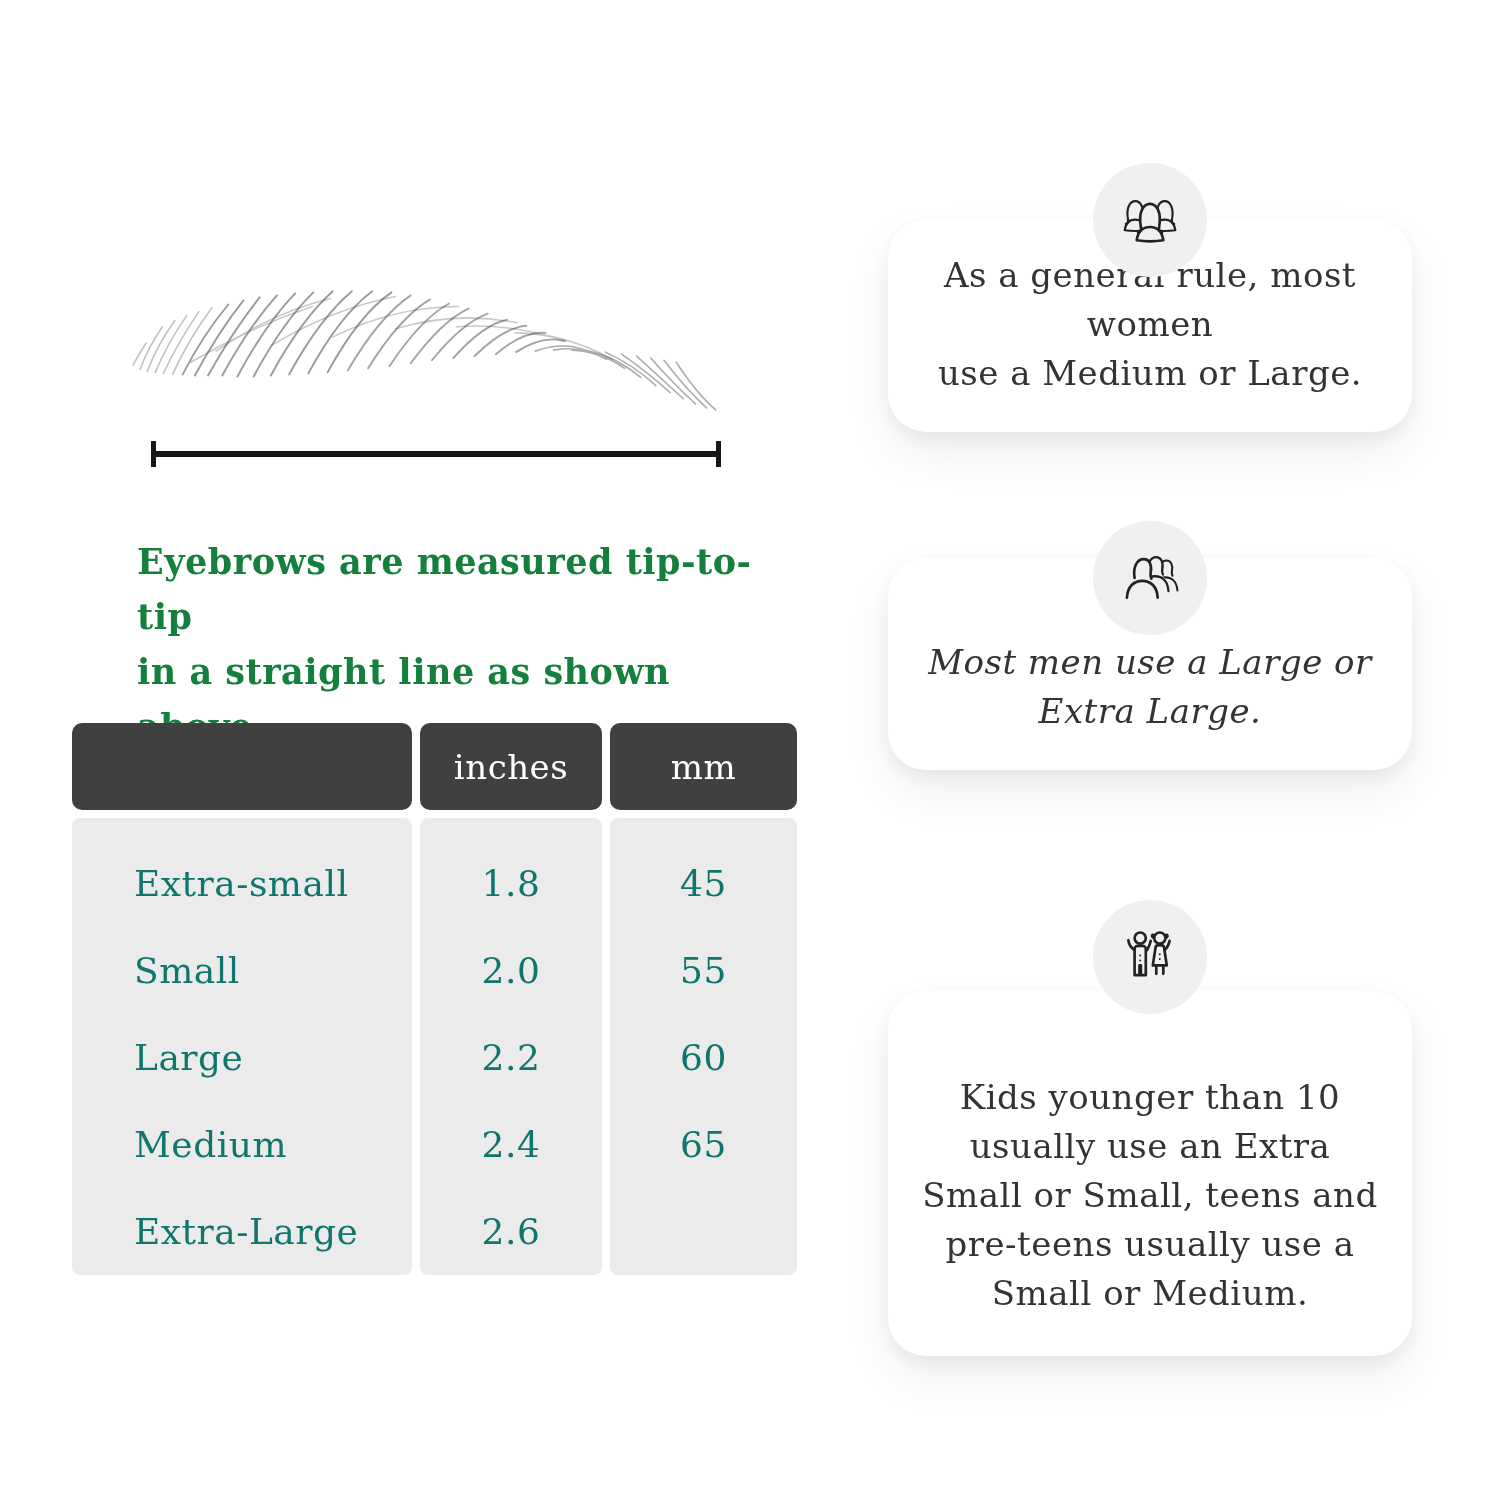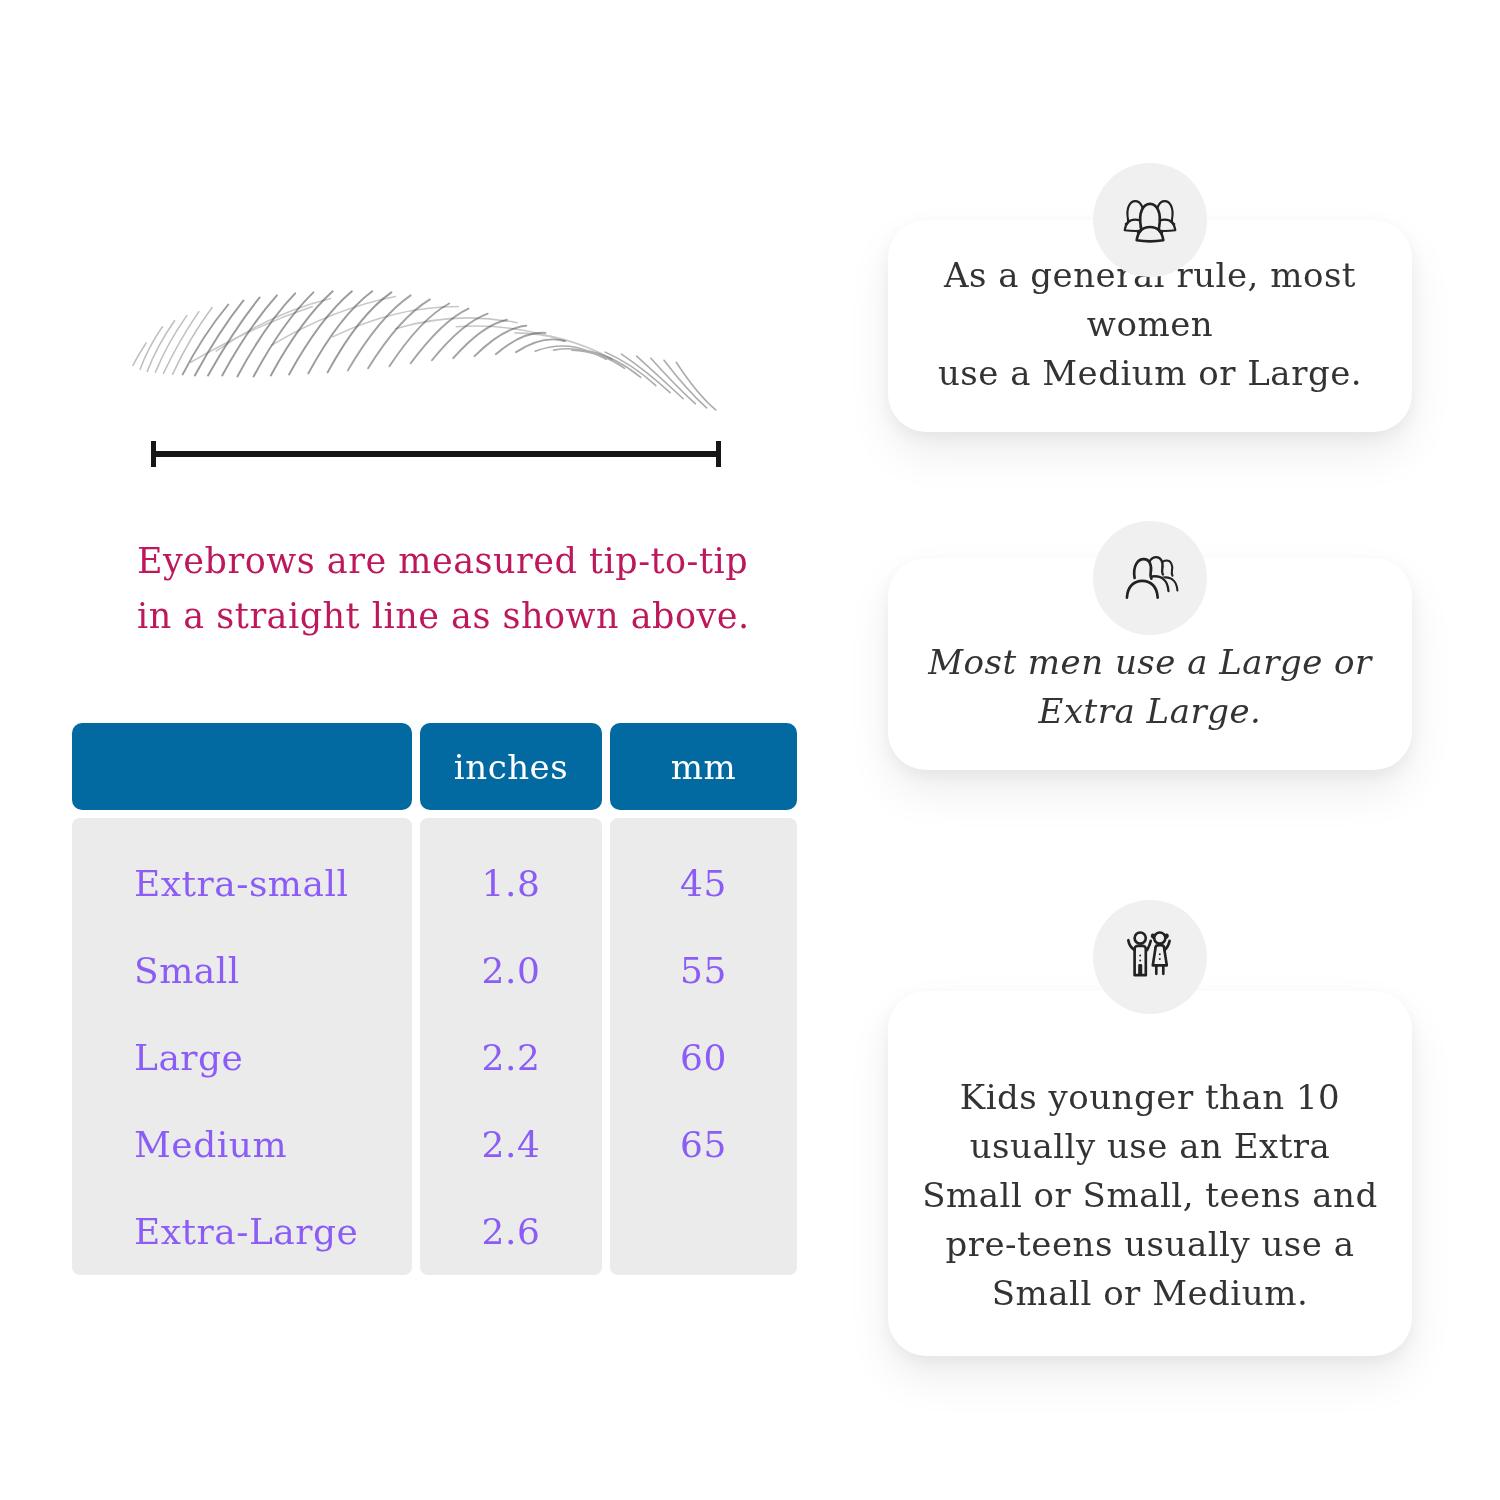--- a/index.html
+++ b/index.html
@@ -9,31 +9,31 @@
 
   
   .brow-svg{position:absolute;left:126px;top:266px;width:616px;height:152px;}
 
   .measure-line{position:absolute;left:151px;top:441px;width:570px;height:26px;
     display:flex;align-items:center;}
   .measure-cap{width:5px;height:26px;background:#161616;}
   .measure-bar{flex:1;height:6px;background:#161616;}
 
   .caption{position:absolute;left:137px;top:534px;width:650px;
-    font-size:35px;line-height:55px;color:#be185d;letter-spacing:.5px;}
+    font-size:35px;line-height:55px;color:#15803d;letter-spacing:.5px;font-weight:bold;}
 
   
   .size-table{position:absolute;left:72px;top:723px;width:733px;}
   .thead,.tbody{display:grid;grid-template-columns:340px 182px 187px;column-gap:8px;}
-  .th{background:#0369a1;color:#ffffff;height:87px;border-radius:10px;
+  .th{background:#404040;color:#ffffff;height:87px;border-radius:10px;
     display:flex;align-items:center;justify-content:center;font-size:34px;letter-spacing:.5px;}
   .tbody{margin-top:8px;}
   .tcol{background:#ebebeb;border-radius:8px;height:457px;box-sizing:border-box;
     padding-top:22px;display:flex;flex-direction:column;}
-  .tcell{height:87px;display:flex;align-items:center;font-size:36px;color:#8b5cf6;letter-spacing:.5px;}
+  .tcell{height:87px;display:flex;align-items:center;font-size:36px;color:#0f766e;letter-spacing:.5px;}
   .tcol-labels .tcell{padding-left:62px;}
   .tcol-center .tcell{justify-content:center;}
 
   
   .card{position:absolute;left:888px;width:524px;background:#ffffff;border-radius:38px;
     box-shadow:0 22px 45px rgba(0,0,0,.07),0 6px 16px rgba(0,0,0,.05);
     display:flex;flex-direction:column;justify-content:flex-end;box-sizing:border-box;
     padding-bottom:34px;}
   .card-1{top:220px;height:212px;}
   .card-2{top:558px;height:212px;font-style:italic;}

